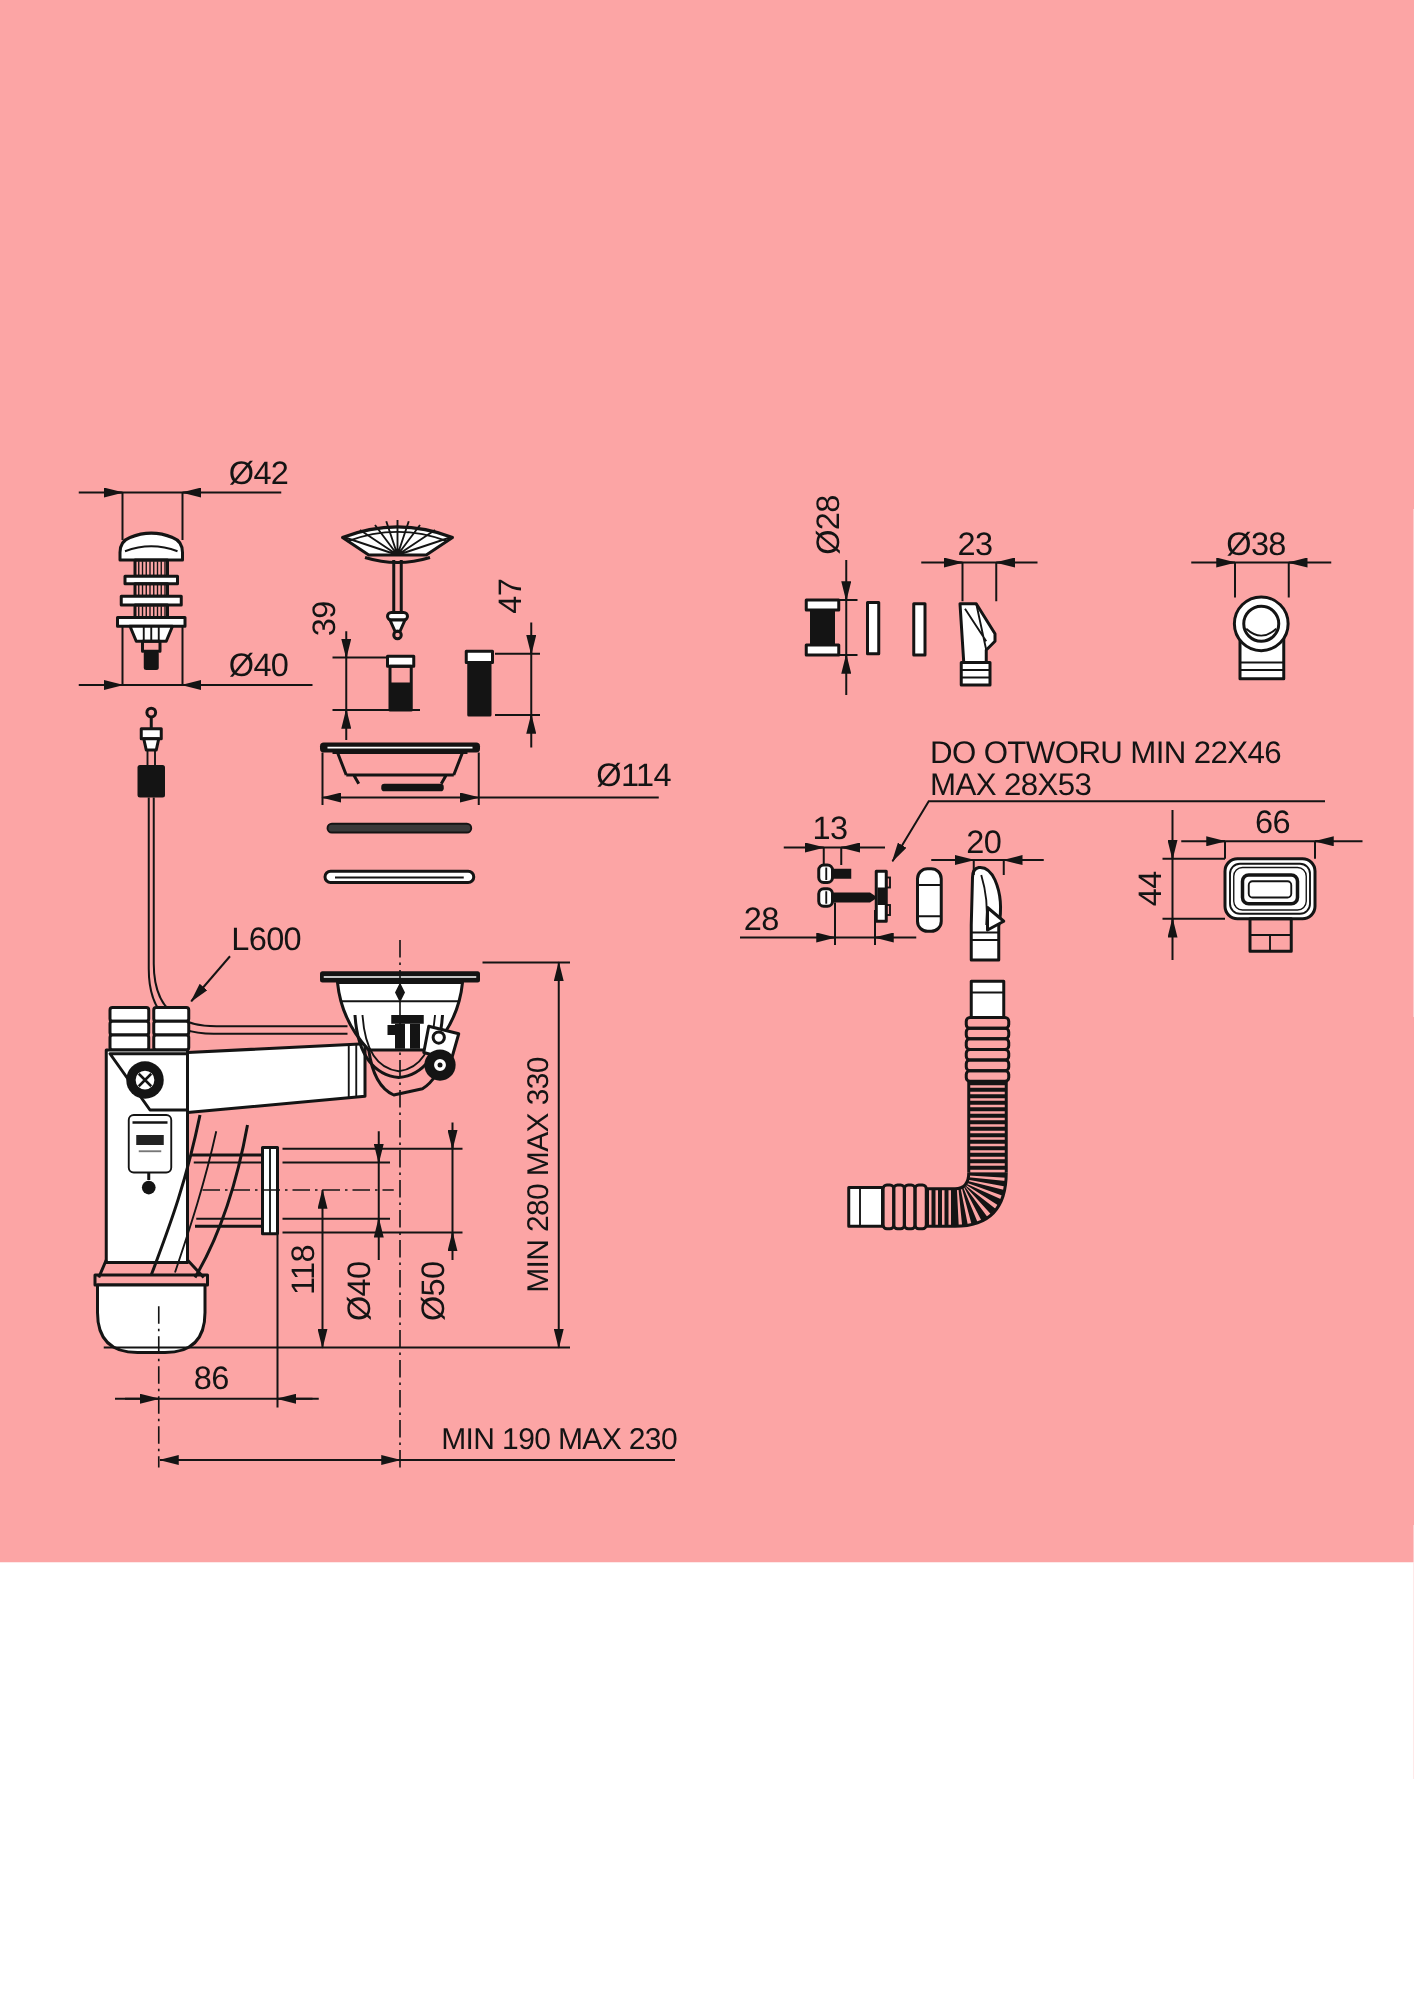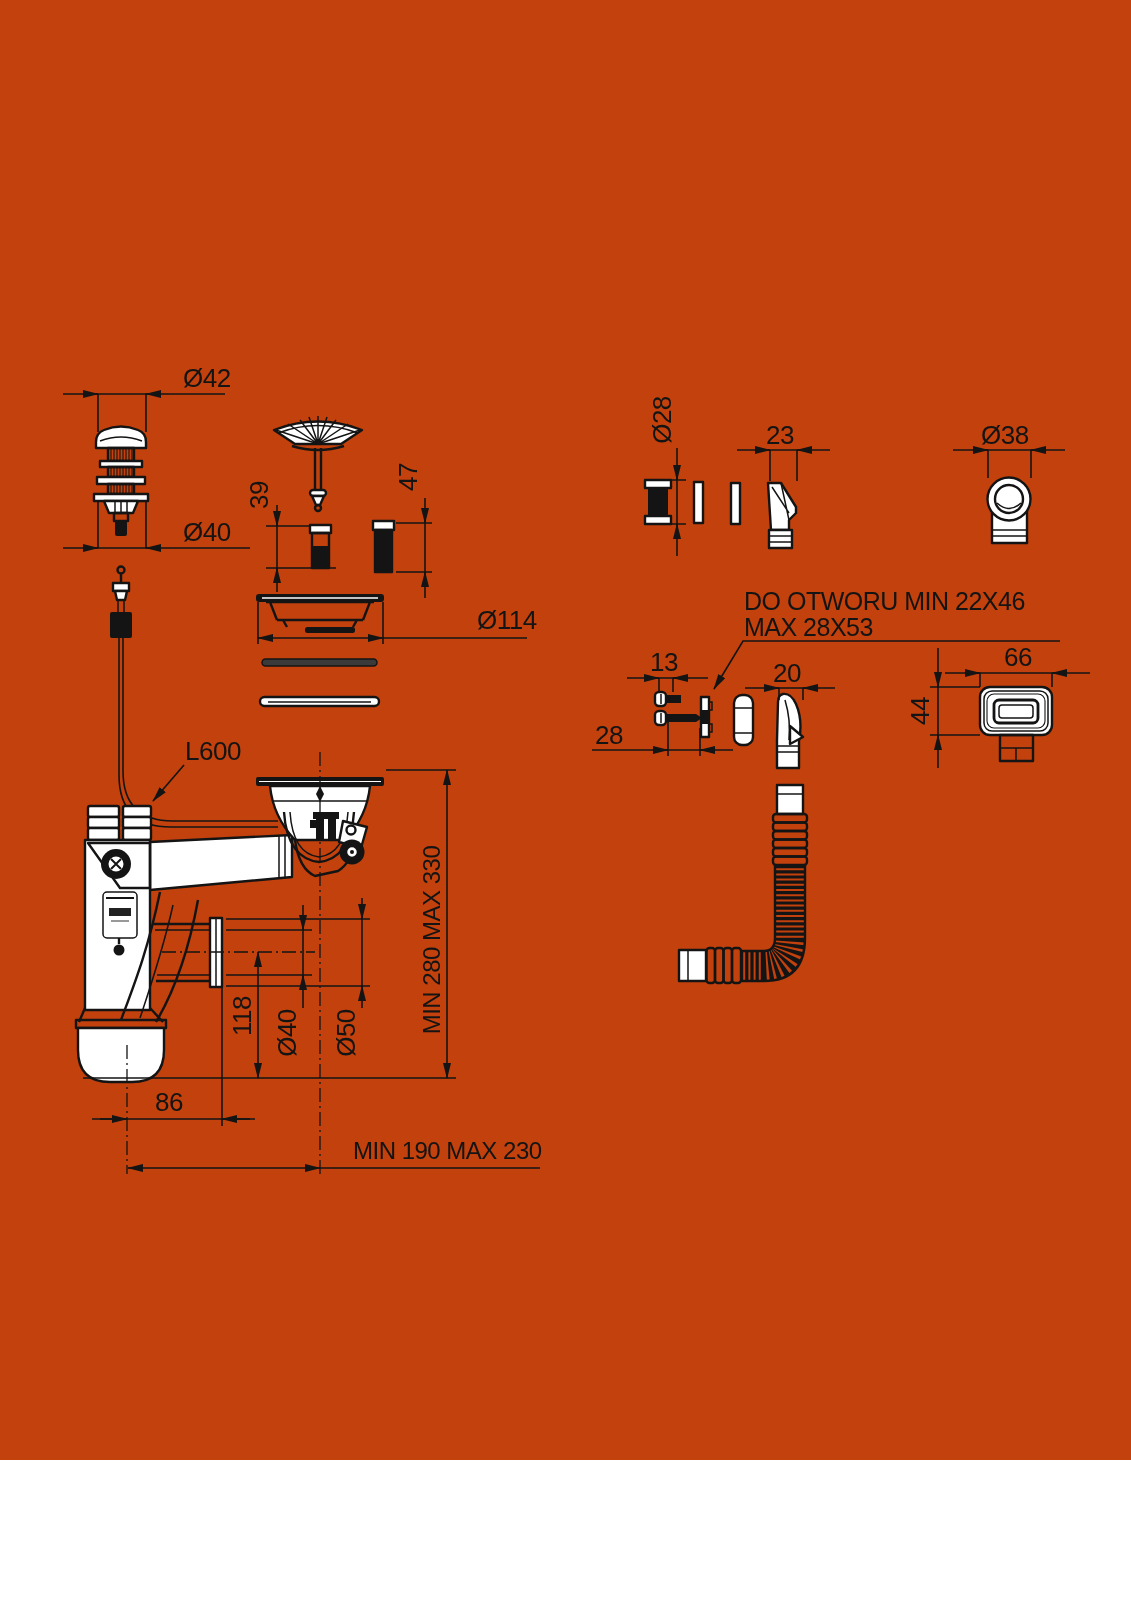--- a/index.html
+++ b/index.html
@@ -1,16 +1,16 @@
 <!DOCTYPE html>
 <html><head>
 <meta charset="utf-8">
 <style>
   html,body{margin:0;padding:0;background:#ffffff;}
-  .canvas{position:relative;width:1131px;height:1460px;background:#c2410c;overflow:hidden;}
+  .canvas{position:relative;width:1131px;height:1250px;background:#fca5a5;overflow:hidden;}
   svg{display:block;}
   svg text{font-family:"Liberation Sans",sans-serif;font-size:26px;fill:#141414;letter-spacing:-0.5px;}
   svg text.t-long{font-size:24px;}
   svg text.t-note{font-size:25px;}
   .s2{stroke:#141414;stroke-width:2.4;fill:none;stroke-linejoin:round;}
   .sw{stroke:#141414;stroke-width:2.4;fill:#ffffff;stroke-linejoin:round;}
   .s1{stroke:#141414;stroke-width:1.5;fill:none;}
   .dim{stroke:#141414;stroke-width:1.6;fill:none;}
   .cl{stroke:#141414;stroke-width:1.3;fill:none;stroke-dasharray:14 4 2 4;}
   .blk{fill:#141414;stroke:none;}

